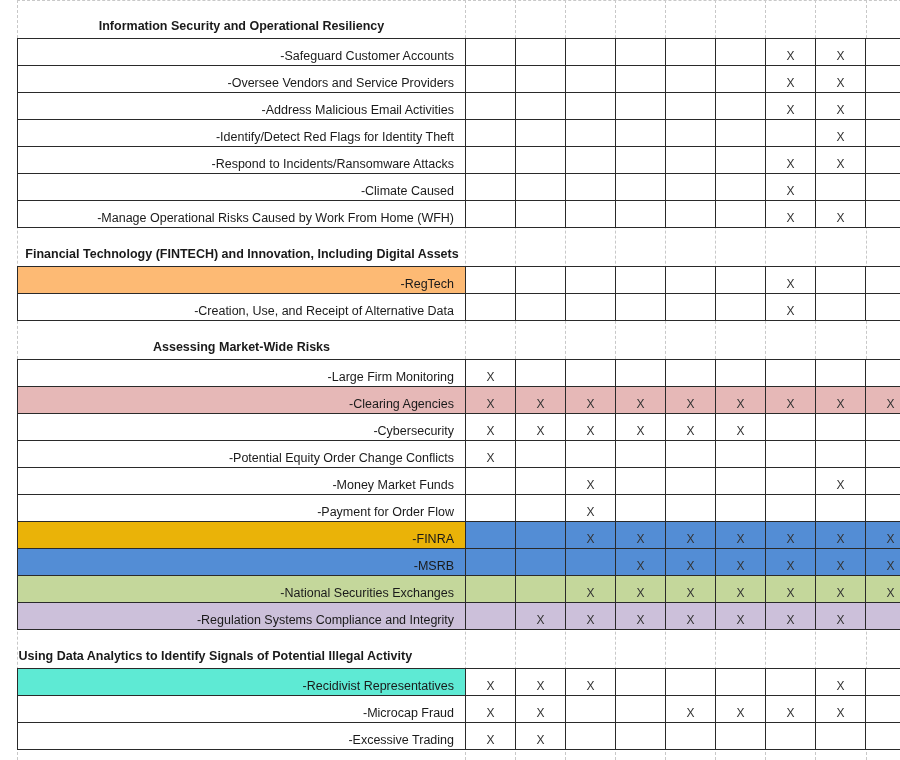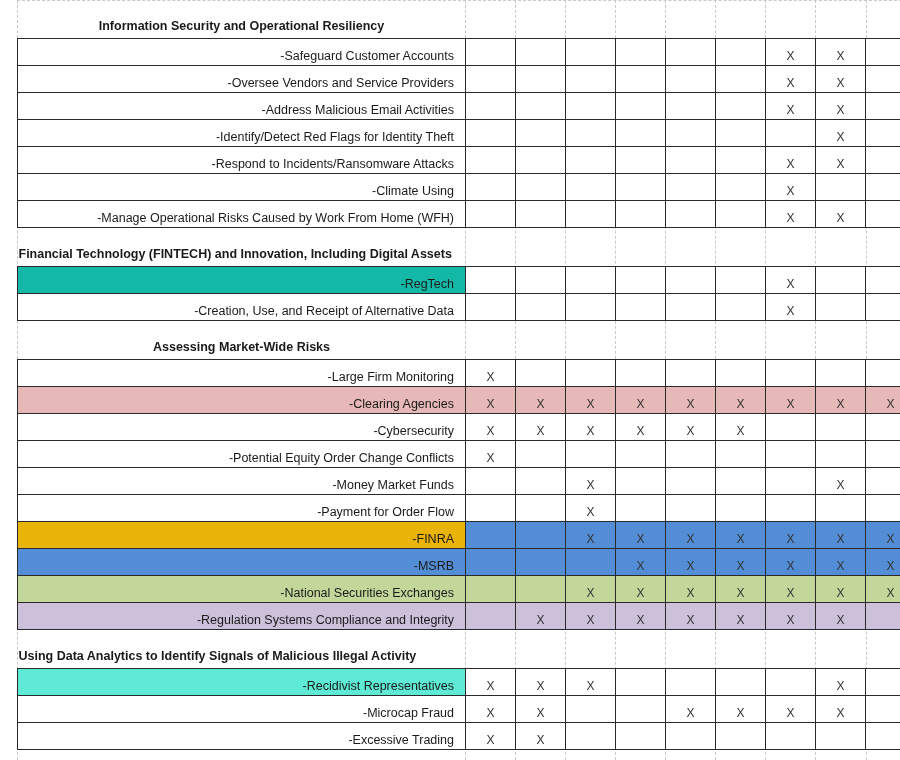--- a/index.html
+++ b/index.html
@@ -115,21 +115,21 @@
           <td class="mark" style="background: rgb(255, 255, 255);"></td>
           <td class="mark" style="background: rgb(255, 255, 255);"></td>
           <td class="mark" style="background: rgb(255, 255, 255);"></td>
           <td class="mark" style="background: rgb(255, 255, 255);"></td>
           <td class="mark" style="background: rgb(255, 255, 255);"></td>
           <td class="mark" style="background: rgb(255, 255, 255);">X</td>
           <td class="mark" style="background: rgb(255, 255, 255);">X</td>
           <td class="mark" style="background: rgb(255, 255, 255);"></td>
         </tr>
         <tr class="item">
-          <td class="label" style="background: rgb(255, 255, 255);">-Climate Using</td>
+          <td class="label" style="background: rgb(255, 255, 255);">-Climate Caused</td>
           <td class="mark" style="background: rgb(255, 255, 255);"></td>
           <td class="mark" style="background: rgb(255, 255, 255);"></td>
           <td class="mark" style="background: rgb(255, 255, 255);"></td>
           <td class="mark" style="background: rgb(255, 255, 255);"></td>
           <td class="mark" style="background: rgb(255, 255, 255);"></td>
           <td class="mark" style="background: rgb(255, 255, 255);"></td>
           <td class="mark" style="background: rgb(255, 255, 255);">X</td>
           <td class="mark" style="background: rgb(255, 255, 255);"></td>
           <td class="mark" style="background: rgb(255, 255, 255);"></td>
         </tr>
@@ -139,33 +139,33 @@
           <td class="mark" style="background: rgb(255, 255, 255);"></td>
           <td class="mark" style="background: rgb(255, 255, 255);"></td>
           <td class="mark" style="background: rgb(255, 255, 255);"></td>
           <td class="mark" style="background: rgb(255, 255, 255);"></td>
           <td class="mark" style="background: rgb(255, 255, 255);"></td>
           <td class="mark" style="background: rgb(255, 255, 255);">X</td>
           <td class="mark" style="background: rgb(255, 255, 255);">X</td>
           <td class="mark" style="background: rgb(255, 255, 255);"></td>
         </tr>
         <tr class="section">
-          <td class="sec-label" style="text-align: left; padding-left: 1px;">Financial Technology (FINTECH) and Innovation, Including Digital Assets</td>
-          <td></td>
-          <td></td>
-          <td></td>
-          <td></td>
-          <td></td>
-          <td></td>
-          <td></td>
-          <td></td>
-          <td></td>
-        </tr>
-        <tr class="item">
-          <td class="label" style="background: #14b8a6;">-RegTech</td>
+          <td class="sec-label" style="text-align: center; padding-left: 1px;">Financial Technology (FINTECH) and Innovation, Including Digital Assets</td>
+          <td></td>
+          <td></td>
+          <td></td>
+          <td></td>
+          <td></td>
+          <td></td>
+          <td></td>
+          <td></td>
+          <td></td>
+        </tr>
+        <tr class="item">
+          <td class="label" style="background: #fdba74;">-RegTech</td>
           <td class="mark" style="background: rgb(255, 255, 255);"></td>
           <td class="mark" style="background: rgb(255, 255, 255);"></td>
           <td class="mark" style="background: rgb(255, 255, 255);"></td>
           <td class="mark" style="background: rgb(255, 255, 255);"></td>
           <td class="mark" style="background: rgb(255, 255, 255);"></td>
           <td class="mark" style="background: rgb(255, 255, 255);"></td>
           <td class="mark" style="background: rgb(255, 255, 255);">X</td>
           <td class="mark" style="background: rgb(255, 255, 255);"></td>
           <td class="mark" style="background: rgb(255, 255, 255);"></td>
         </tr>
@@ -307,21 +307,21 @@
           <td class="mark" style="background: rgb(204, 192, 218);">X</td>
           <td class="mark" style="background: rgb(204, 192, 218);">X</td>
           <td class="mark" style="background: rgb(204, 192, 218);">X</td>
           <td class="mark" style="background: rgb(204, 192, 218);">X</td>
           <td class="mark" style="background: rgb(204, 192, 218);">X</td>
           <td class="mark" style="background: rgb(204, 192, 218);">X</td>
           <td class="mark" style="background: rgb(204, 192, 218);">X</td>
           <td class="mark" style="background: rgb(204, 192, 218);"></td>
         </tr>
         <tr class="section">
-          <td class="sec-label" style="text-align: left; padding-left: 1px;">Using Data Analytics to Identify Signals of Malicious Illegal Activity</td>
+          <td class="sec-label" style="text-align: left; padding-left: 1px;">Using Data Analytics to Identify Signals of Potential Illegal Activity</td>
           <td></td>
           <td></td>
           <td></td>
           <td></td>
           <td></td>
           <td></td>
           <td></td>
           <td></td>
           <td></td>
         </tr>

